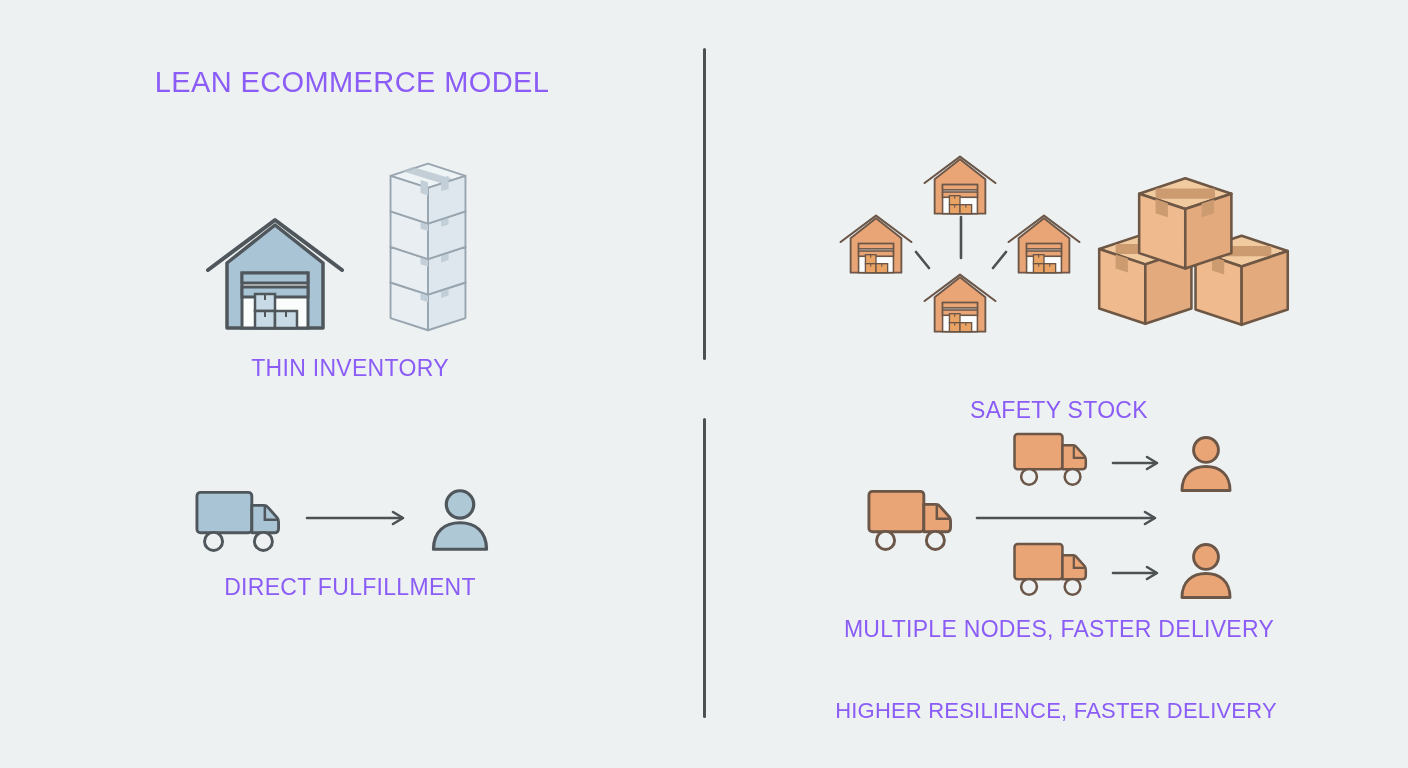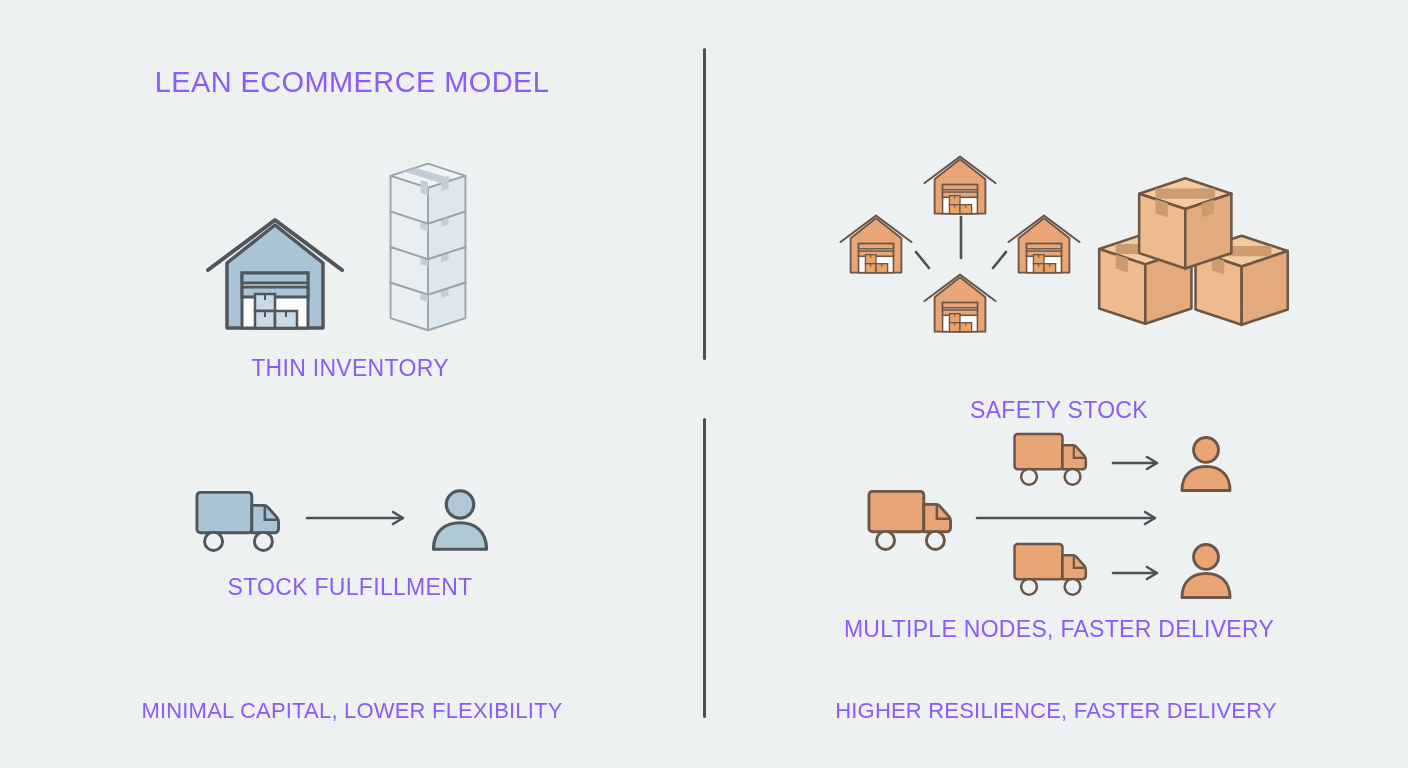--- a/index.html
+++ b/index.html
@@ -138,23 +138,22 @@
 
   <svg class="abs arrow" style="left:306px;top:510px;width:102px;height:16px;" viewBox="0 0 102 16">
     <line x1="1" y1="8" x2="96" y2="8"></line>
       <polyline points="87,2 97,8 87,14"></polyline>
   </svg>
 
   <svg class="abs pn-blue" style="left:428px;top:487px;width:64px;height:66px;" viewBox="0 0 70 72">
       <use href="#sym-person"></use>
     </svg>
 
-  <div class="txt lbl" style="left:0;width:700px;top:574px;">STOCK FULFILLMENT</div>
-
-  <div class="txt foot" style="left:0;width:704px;top:698px;">MINIMAL CAPITAL, LOWER FLEXIBILITY</div>
+  <div class="txt lbl" style="left:0;width:700px;top:574px;">DIRECT FULFILLMENT</div>
+
 
   <div class="vline" style="left:703px;top:48px;height:312px;"></div>
   <div class="vline" style="left:703px;top:418px;height:300px;"></div>
 
 
   <svg class="abs links" style="left:840px;top:150px;width:240px;height:190px;" viewBox="0 0 240 190">
     <line x1="121" y1="67" x2="121" y2="108"></line>
     <line x1="76" y1="102" x2="89" y2="118"></line>
     <line x1="166" y1="102" x2="153" y2="118"></line>
   </svg>

